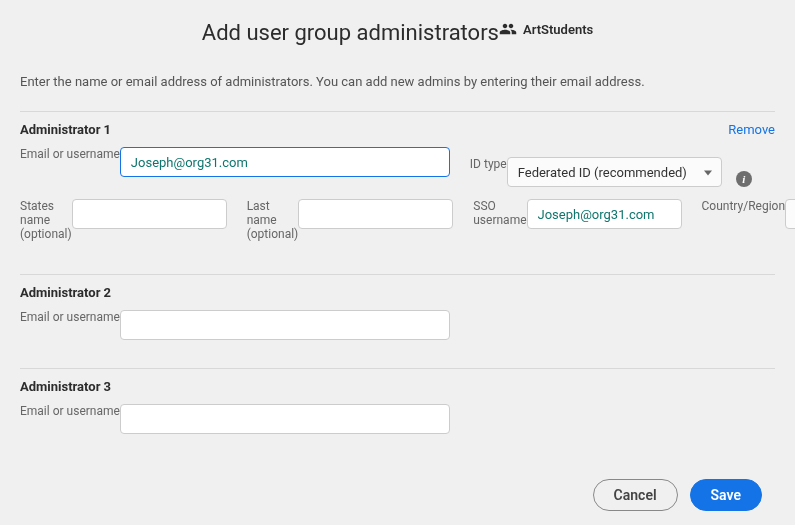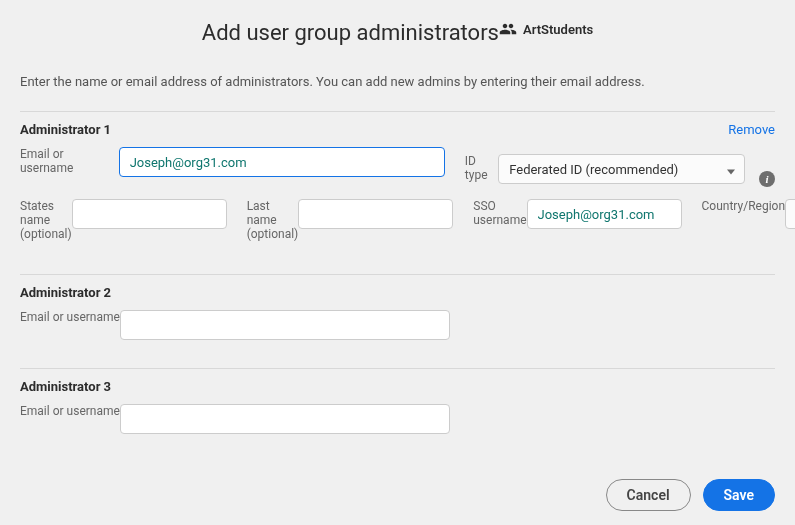--- a/index.html
+++ b/index.html
@@ -128,21 +128,21 @@
       top: 50%;
       transform: translateY(-30%);
       width: 0;
       height: 0;
       border-left: 4px solid transparent;
       border-right: 4px solid transparent;
       border-top: 5px solid #666;
       pointer-events: none;
     }
     .id-type-select {
-      width: 247px;
+      width: 215px;
     }
     .info-icon {
       display: inline-flex;
       align-items: center;
       justify-content: center;
       width: 16px;
       height: 16px;
       border-radius: 50%;
       background: #6e6e6e;
       color: #fff;
@@ -157,21 +157,21 @@
     .sso-input {
       width: 155px;
     }
     .country-select {
       width: 155px;
       padding-left: 16px;
     }
     .footer {
       position: fixed;
       bottom: 14px;
-      right: 20px;
+      right: 33px;
       display: flex;
       gap: 12px;
     }
     .btn {
       border-radius: 16px;
       padding: 7px 20px;
       font-size: 14px;
       font-weight: 600;
       cursor: pointer;
       font-family: inherit;

